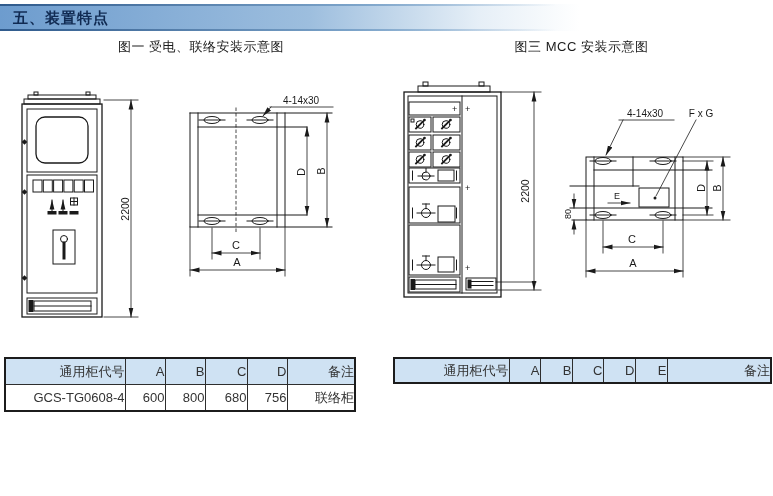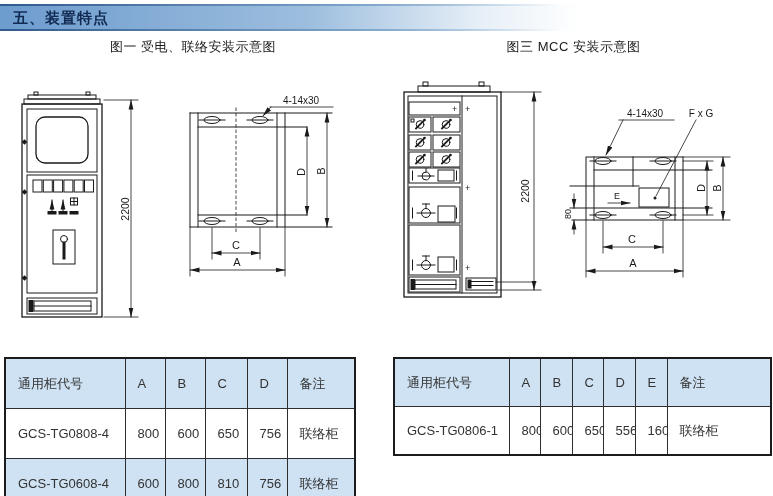--- a/index.html
+++ b/index.html
@@ -12,38 +12,38 @@
       linear-gradient(90deg,#2f5a8c 0%,#7aa2c8 45%,rgba(255,255,255,0) 72%),
       linear-gradient(90deg,#2f5a8c 0%,#7aa2c8 45%,rgba(255,255,255,0) 72%),
       linear-gradient(90deg,#6d9cce 0%,#9dbede 40%,#e6eff7 62%,#ffffff 75%);
     background-size:100% 2px,100% 2px,100% 100%;
     background-position:0 0,0 100%,0 0;
     background-repeat:no-repeat;}
   .band .ttl{display:block;line-height:27px;padding-left:13px;font-size:15px;font-weight:bold;
     color:#102a52;letter-spacing:1px;}
 
   .fig-title{position:absolute;top:38px;font-size:13px;color:#1a1a1a;text-align:center;
-    letter-spacing:.5px;}
+    letter-spacing:.5px;padding-left:8px;}
   #fig1-title{left:0;width:386px;}
   #fig3-title{left:380px;width:387px;}
 
   svg.diagram{position:absolute;top:60px;}
   #fig1-svg{left:0;}
   #fig3-svg{left:386px;}
   svg .ln{stroke:#1a1a1a;fill:none;stroke-width:1;stroke-linecap:square;}
   svg .thin{stroke-width:.8;}
   svg .thick{stroke-width:1.3;}
   svg .fl{fill:#1a1a1a;stroke:none;}
   svg .tx{fill:#1a1a1a;stroke:none;font-family:"Liberation Sans",sans-serif;}
   svg .dash{stroke-dasharray:2.5 3;stroke-width:.8;}
 
   
   table.spec{position:absolute;border-collapse:collapse;table-layout:fixed;
     border:2px solid #1c1c1c;font-size:13px;color:#333;}
-  table.spec th,table.spec td{border:1px solid #2e2e2e;text-align:left;padding:12px;
+  table.spec th,table.spec td{border:1px solid #2e2e2e;text-align:right;padding:0;
     font-weight:normal;white-space:nowrap;overflow:hidden;}
   table.spec thead th{background:#cfe2f3;}
   table.spec tbody tr:nth-child(even) td{background:#cfe2f3;}
   #tbl1{left:4px;top:357px;width:350px;}
   #tbl1 th,#tbl1 td{height:25px;}
   #tbl2{left:393px;top:357px;width:377px;}
   #tbl2 th,#tbl2 td{height:23px;}
 </style>
 </head>
 <body>
@@ -367,32 +367,24 @@
           <th>通用柜代号</th>
           <th>A</th>
           <th>B</th>
           <th>C</th>
           <th>D</th>
           <th>备注</th>
         </tr>
       </thead>
       <tbody>
         <tr>
-          <td>GCS-TG0808-4</td>
-          <td>800</td>
-          <td>600</td>
-          <td>650</td>
-          <td>756</td>
-          <td>联络柜</td>
-        </tr>
-        <tr>
           <td>GCS-TG0608-4</td>
           <td>600</td>
           <td>800</td>
-          <td>810</td>
+          <td>680</td>
           <td>756</td>
           <td>联络柜</td>
         </tr>
       </tbody>
     </table>
 
   <table id="tbl2" class="spec">
     <colgroup>
       <col style="width:115px">
         <col style="width:31px">
@@ -407,25 +399,16 @@
           <th>通用柜代号</th>
           <th>A</th>
           <th>B</th>
           <th>C</th>
           <th>D</th>
           <th>E</th>
           <th>备注</th>
         </tr>
       </thead>
       <tbody>
-        <tr>
-          <td>GCS-TG0806-1</td>
-          <td>800</td>
-          <td>600</td>
-          <td>650</td>
-          <td>556</td>
-          <td>160</td>
-          <td>联络柜</td>
-        </tr>
       </tbody>
     </table>
 
 </div>
 
 </body></html>

